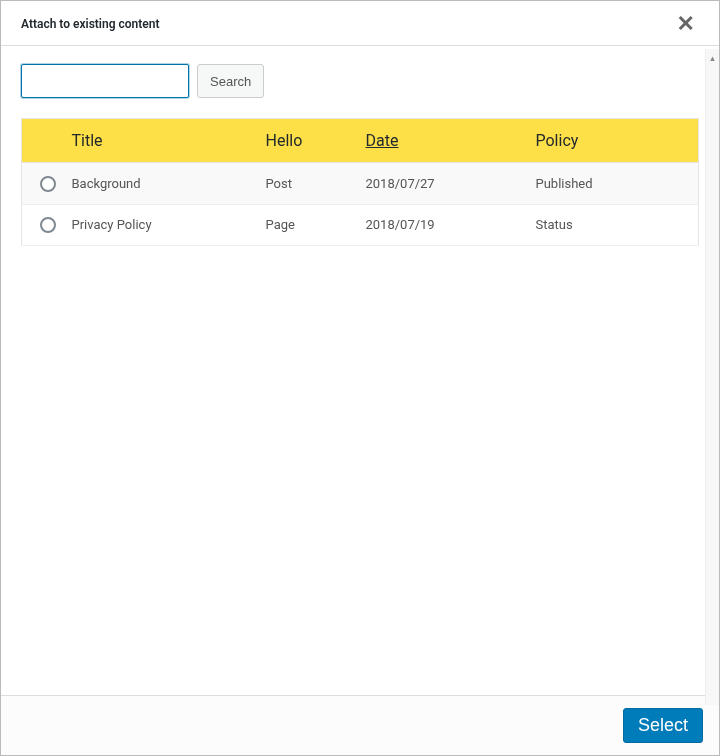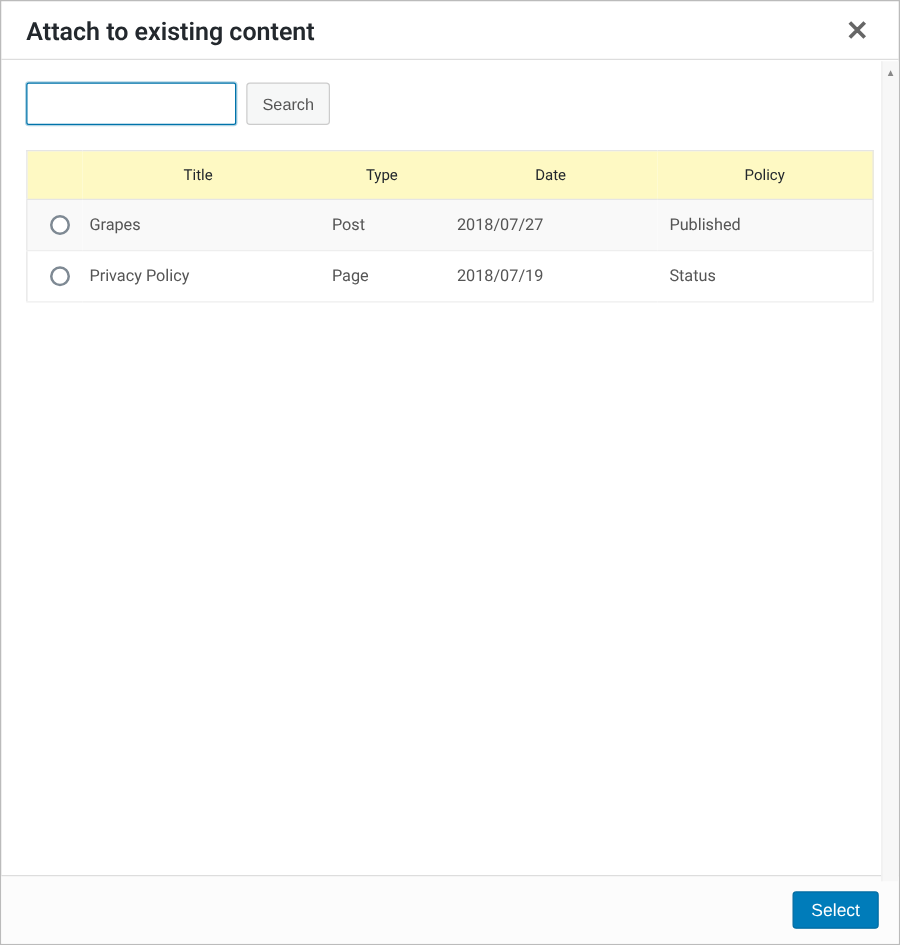--- a/index.html
+++ b/index.html
@@ -22,21 +22,21 @@
       position: relative;
     }
     .modal-header {
       padding: 12px 20px 10px 20px;
       border-bottom: 1px solid #ddd;
       display: flex;
       align-items: center;
       justify-content: space-between;
     }
     .modal-title {
-      font-size: 20px;
+      font-size: 12px;
       font-weight: 600;
       color: #23282d;
     }
     .close-btn {
       font-size: 22px;
       color: #666;
       cursor: pointer;
       background: none;
       border: none;
       padding: 0 4px;
@@ -75,32 +75,32 @@
       font-size: 13px;
       cursor: pointer;
     }
     .content-table {
       width: 100%;
       border-collapse: collapse;
       border: 1px solid #e5e5e5;
       background: #fff;
     }
     .content-table thead th {
-      text-align: center;
+      text-align: left;
       padding: 12px 10px;
       font-weight: 400;
       color: #23282d;
-      font-size: 12px;
+      font-size: 16px;
       border-bottom: 1px solid #e5e5e5;
-      background: #fef9c3;
+      background: #fde047;
     }
     .content-table th.col-radio { width: 44px; }
     .content-table th.col-title { width: 190px; padding-left: 6px; }
     .content-table th.col-type { width: 100px; }
-    .content-table th.col-date { width: 170px; }
+    .content-table th.col-date { width: 170px; text-decoration: underline; }
     .content-table th.col-status { }
     .content-table tbody tr {
       border-bottom: 1px solid #eee;
     }
     .content-table tbody tr:nth-child(odd) {
       background: #f9f9f9;
     }
     .content-table tbody tr:nth-child(even) {
       background: #fff;
     }
@@ -129,21 +129,21 @@
       display: flex;
       justify-content: flex-end;
       background: #fcfcfc;
     }
     .select-btn {
       background: #007cba;
       border: 1px solid #006ba1;
       color: #fff;
       padding: 6px 14px;
       border-radius: 3px;
-      font-size: 14px;
+      font-size: 18px;
       cursor: pointer;
     }
     
     .scroll-track {
       position: absolute;
       right: 0;
       top: 48px;
       bottom: 50px;
       width: 14px;
       background: #f7f7f7;
@@ -181,29 +181,29 @@
     <div class="search-row">
       <input class="search-input" type="text" value="" style="">
       <button class="search-btn">Search</button>
     </div>
 
     <table class="content-table">
       <thead>
         <tr>
           <th class="col-radio"></th>
           <th class="col-title">Title</th>
-          <th class="col-type">Type</th>
+          <th class="col-type">Hello</th>
           <th class="col-date">Date</th>
           <th class="col-status">Policy</th>
         </tr>
       </thead>
       <tbody>
         <tr>
           <td class="col-radio"><input type="radio" name="attach" class="radio" style=""></td>
-          <td class="col-title">Grapes</td>
+          <td class="col-title">Background</td>
           <td>Post</td>
           <td>2018/07/27</td>
           <td>Published</td>
         </tr>
         <tr>
           <td class="col-radio"><input type="radio" name="attach" class="radio" style=""></td>
           <td class="col-title">Privacy Policy</td>
           <td>Page</td>
           <td>2018/07/19</td>
           <td>Status</td>

